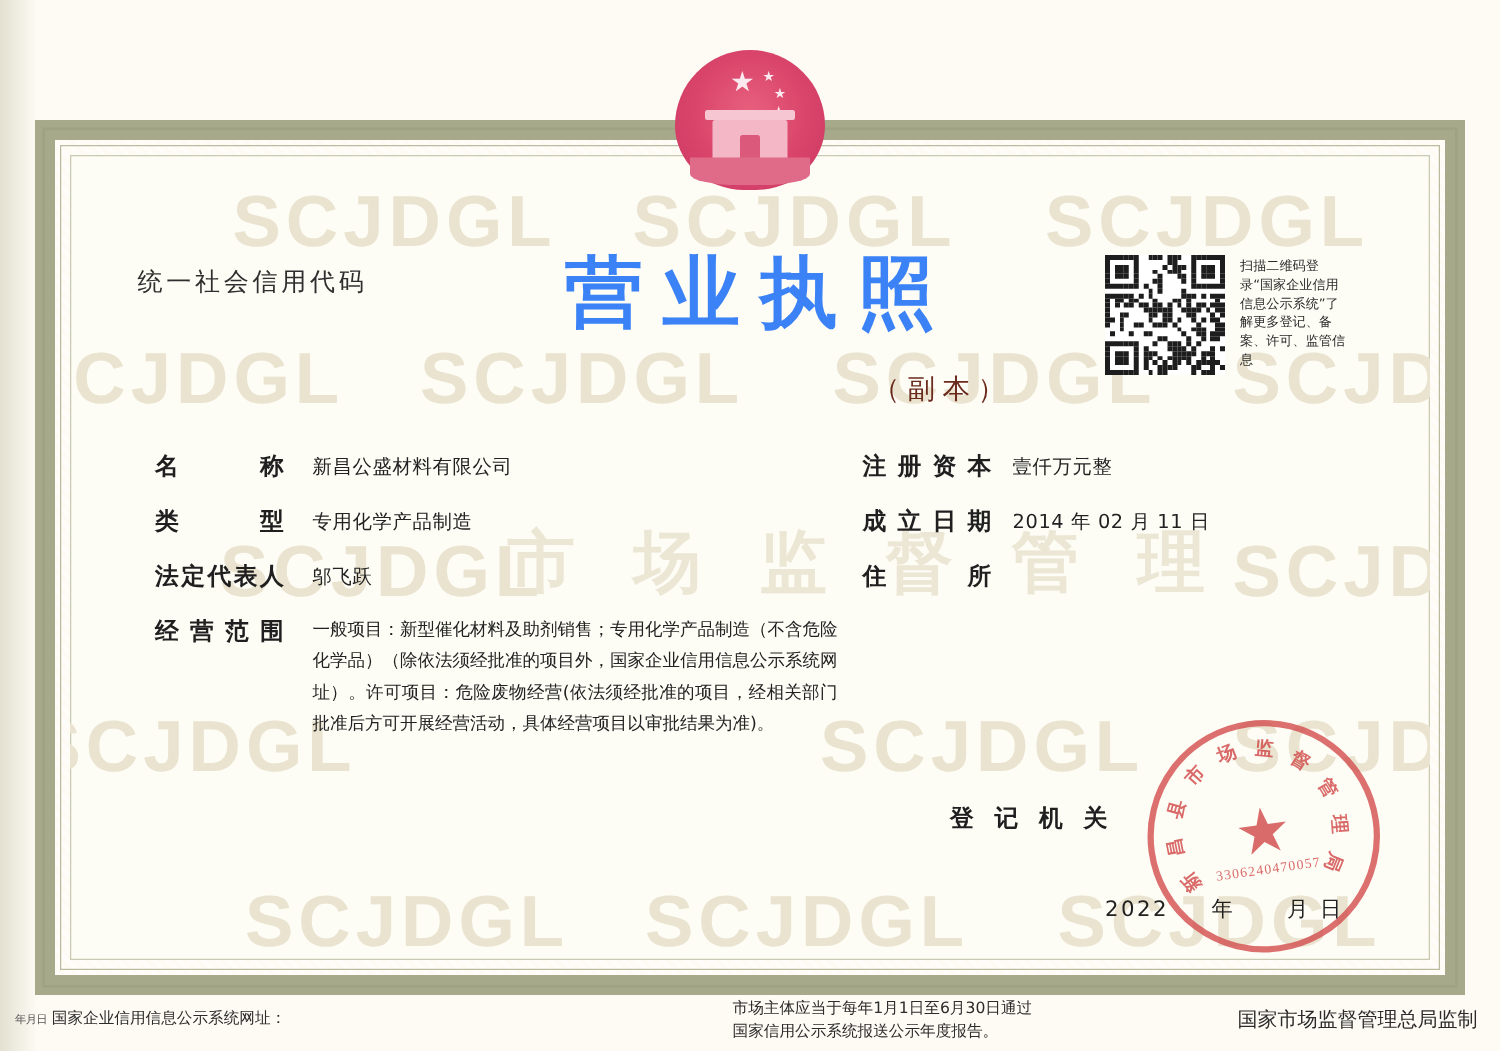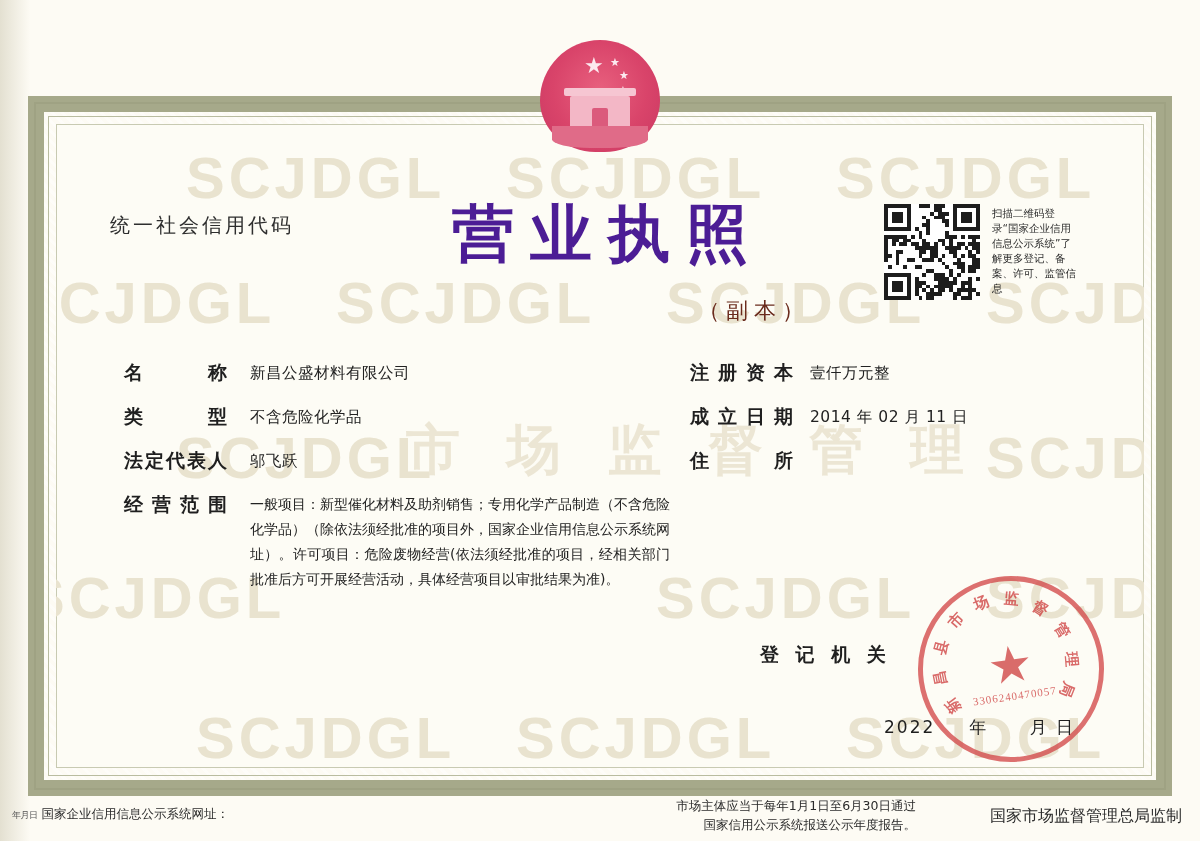--- a/index.html
+++ b/index.html
@@ -142,21 +142,21 @@
 
   
   .title {
     position: absolute;
     left: 390px; top: 192px;
     width: 420px;
     text-align: center;
     font-size: 62px;
     letter-spacing: 16px;
     font-weight: bold;
-    color: #4c1d95;
+    color: #3b82f6;
     font-family: "DejaVu Sans", "Liberation Sans", sans-serif;
     text-indent: 16px;
   }
   .subtitle {
     position: absolute;
     left: 390px; top: 272px;
     width: 420px;
     text-align: right;
     font-size: 22px;
     letter-spacing: 6px;
@@ -323,21 +323,20 @@
     letter-spacing: -0.5px;
   }
   .footer-center {
     position: absolute;
     left: 586px; top: 796px;
     width: 330px;
     font-size: 12.5px;
     line-height: 19px;
     color: #2b2b2b;
     font-family: "DejaVu Sans", "Liberation Sans", sans-serif;
-    text-align: right;
   }
   .footer-right {
     position: absolute;
     right: 18px; top: 806px;
     font-size: 16px;
     color: #2b2b2b;
     font-family: "DejaVu Sans", "Liberation Sans", sans-serif;
   }
 
   .dark-edge-left {
@@ -697,21 +696,21 @@
   <div class="qr-note">扫描二维码登录“国家企业信用信息公示系统”了解更多登记、备案、许可、监管信息</div>
 
   <div class="field-label" style="left:124px; top:360px;">
     <span class="label-spread">名　　称</span>
   </div>
   <div class="field-value" style="left:250px; top:363px;">新昌公盛材料有限公司</div>
 
   <div class="field-label" style="left:124px; top:404px;">
     <span class="label-spread">类　　型</span>
   </div>
-  <div class="field-value" style="left:250px; top:407px;">不含危险化学品</div>
+  <div class="field-value" style="left:250px; top:407px;">专用化学产品制造</div>
 
   <div class="field-label" style="left:124px; top:448px;">
     <span class="label-spread">法定代表人</span>
   </div>
   <div class="field-value" style="left:250px; top:451px;">邬飞跃</div>
 
   <div class="field-label" style="left:124px; top:492px;">
     <span class="label-spread">经营范围</span>
   </div>
   <div class="scope-text">一般项目：新型催化材料及助剂销售；专用化学产品制造（不含危险化学品）（除依法须经批准的项目外，国家企业信用信息公示系统网址）。许可项目：危险废物经营(依法须经批准的项目，经相关部门批准后方可开展经营活动，具体经营项目以审批结果为准)。</div>

